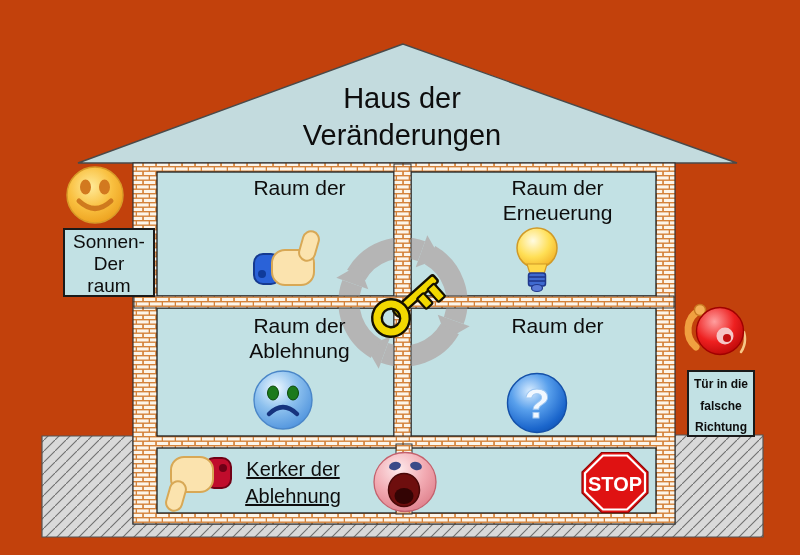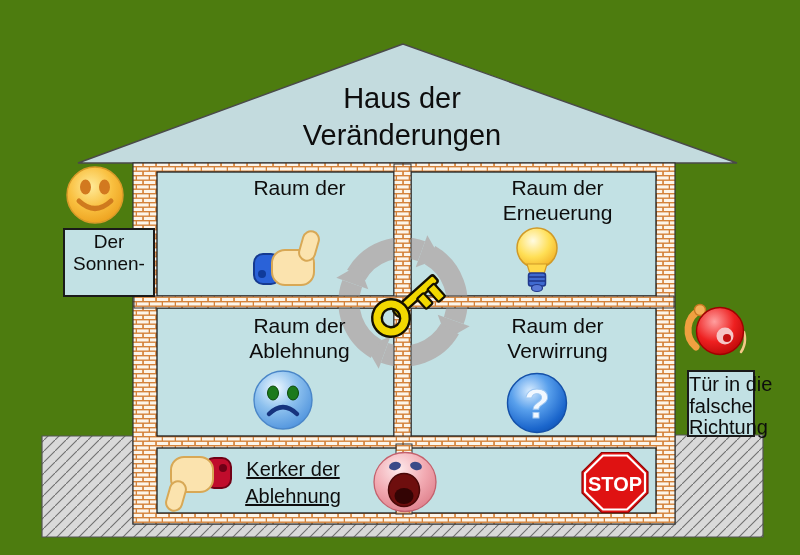--- a/index.html
+++ b/index.html
@@ -1,30 +1,30 @@
 <!DOCTYPE html>
 <html><head>
 <meta charset="utf-8">
 <style>
   html,body{margin:0;padding:0;background:#ffffff;}
-  .canvas{position:relative;width:800px;height:555px;background:#4d7c0f;overflow:hidden;
+  .canvas{position:relative;width:800px;height:555px;background:#c2410c;overflow:hidden;
           font-family:"Liberation Sans",sans-serif;color:#0d0d0d;}
   .abs{position:absolute;}
   .lbl{position:absolute;text-align:center;color:#0d0d0d;}
   .title{left:247px;top:80px;width:310px;font-size:29px;line-height:37px;}
   .roomlbl{font-size:21px;line-height:25px;padding-left:24px;}
   .rl-tl{left:157px;top:175px;width:237px;}
   .rl-tr{left:411px;top:175px;width:245px;}
   .rl-bl{left:157px;top:313px;width:237px;}
   .rl-br{left:411px;top:313px;width:245px;}
   .kerker{left:230px;top:456px;width:126px;font-size:20px;line-height:27px;text-decoration:underline;}
   .paralyse{left:476px;top:469px;width:120px;font-size:21px;}
   .notebox{position:absolute;background:#c2e1e4;border:2px solid #1a1a1a;text-align:center;box-sizing:border-box;}
   .sunbox{left:63px;top:228px;width:92px;height:69px;font-size:19px;line-height:22px;padding-top:1px;}
-  .doorbox{left:687px;top:370px;width:68px;height:67px;font-size:20px;line-height:21.5px;padding-top:2px;white-space:nowrap;}
+  .doorbox{left:687px;top:370px;width:68px;height:67px;font-size:12px;line-height:21.5px;padding-top:2px;white-space:nowrap;font-weight:bold;}
   .line{display:block;}
   svg{display:block;}
 </style>
 </head>
 <body>
 
 <div class="canvas">
 
   <svg class="abs" style="left:0;top:0" width="800" height="555" viewBox="0 0 800 555" xmlns="http://www.w3.org/2000/svg" xmlns:xlink="http://www.w3.org/1999/xlink">
     <defs>
@@ -87,30 +87,30 @@
   <div class="lbl roomlbl rl-tr">
     <span class="line">Raum der</span>
     <span class="line">Erneuerung</span>
   </div>
   <div class="lbl roomlbl rl-bl">
     <span class="line">Raum der</span>
     <span class="line">Ablehnung</span>
   </div>
   <div class="lbl roomlbl rl-br">
     <span class="line">Raum der</span>
-    <span class="line">Verwirrung</span>
   </div>
   <div class="lbl kerker">
     <span class="line">Kerker der</span>
     <span class="line">Ablehnung</span>
   </div>
 
   <div class="notebox sunbox">
+    <span class="line">Sonnen-</span>
     <span class="line">Der</span>
-    <span class="line">Sonnen-</span>
+    <span class="line">raum</span>
   </div>
   <div class="notebox doorbox">
     <span class="line">Tür in die</span>
     <span class="line">falsche</span>
     <span class="line">Richtung</span>
   </div>
 
   <svg class="abs" style="left:64px;top:164px" width="62" height="62" viewBox="0 0 62 62">
     <defs>
       <radialGradient id="gSmile" cx="42%" cy="35%" r="70%">

